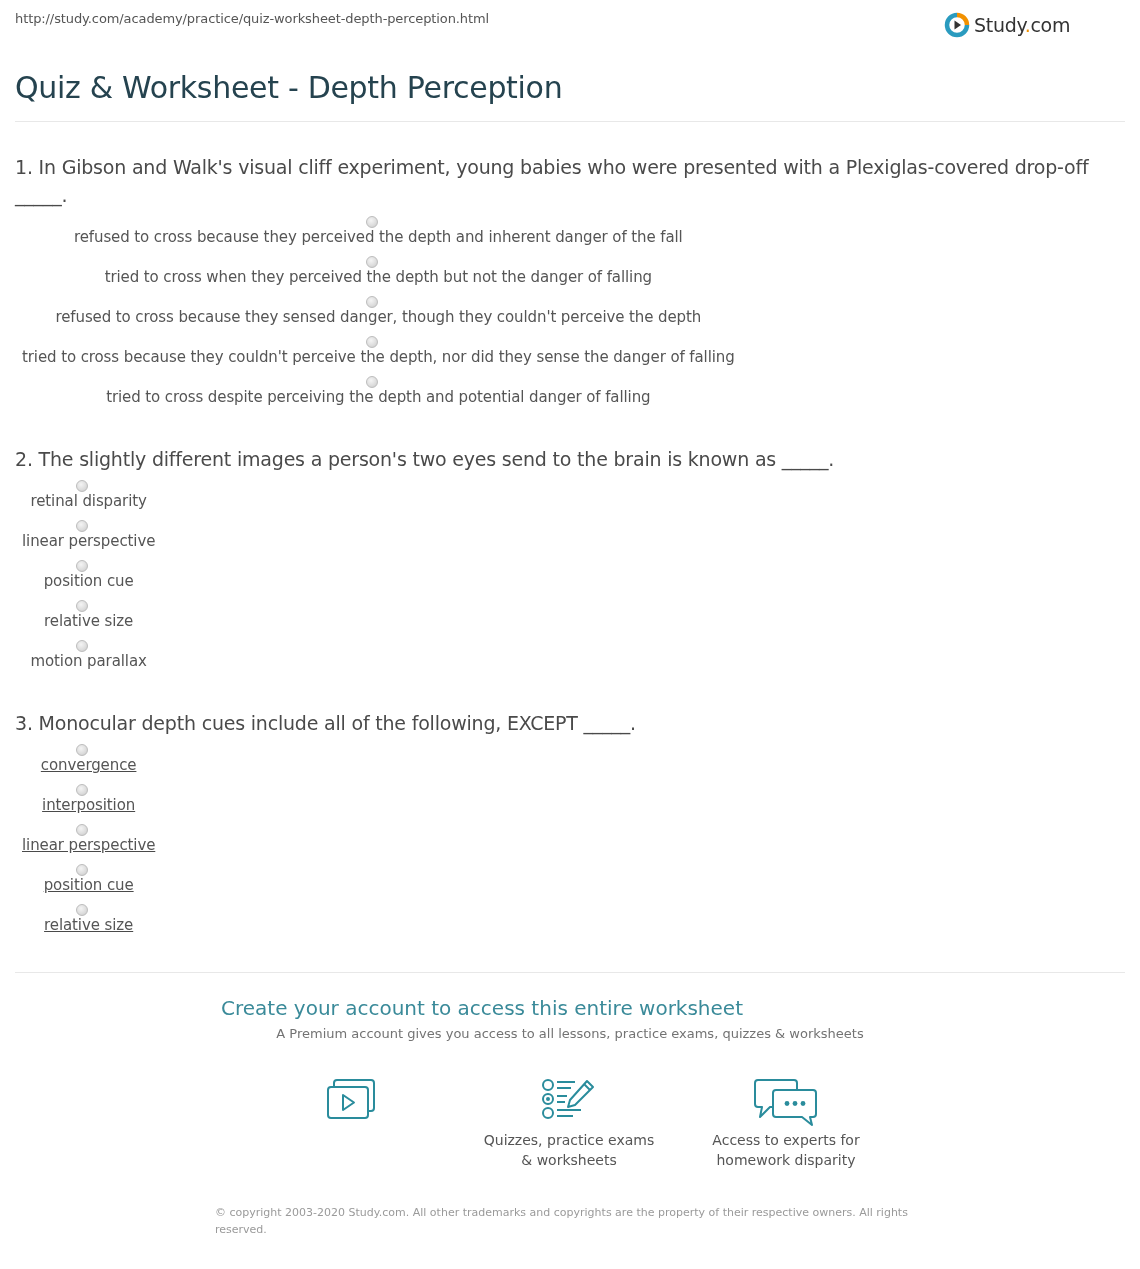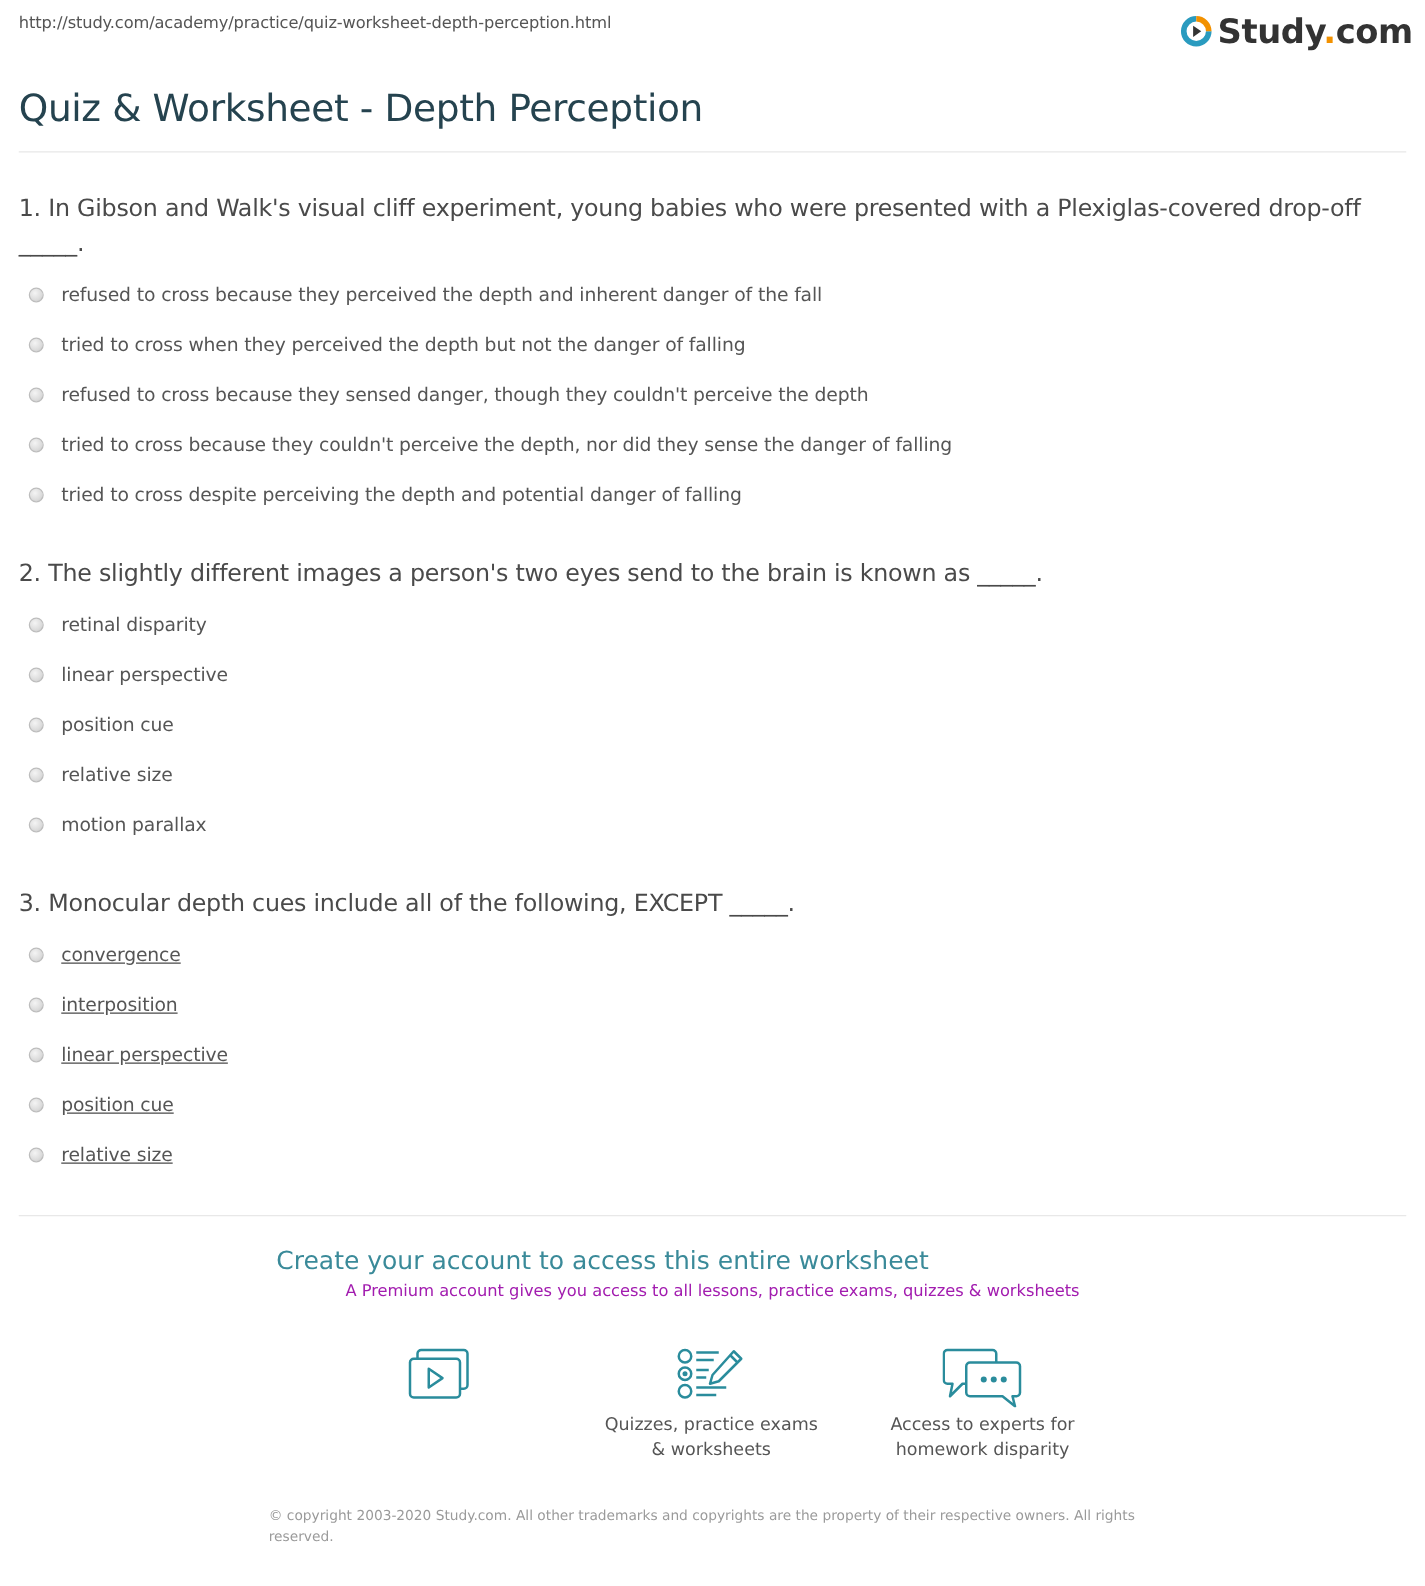--- a/index.html
+++ b/index.html
@@ -9,51 +9,51 @@
     color: #4a4a4a;
   }
   .url {
     position: absolute; left: 15px; top: 11px;
     font-size: 13px; color: #555555; letter-spacing: -0.1px;
   }
   .logo {
     position: absolute; left: 944px; top: 9px; height: 32px;
     display: flex; align-items: center;
   }
-  .logo-text { font-size: 27px; font-weight: bold; color: #333333; letter-spacing: -0.3px; margin-left: 4px; }
+  .logo-text { font-size: 19px; font-weight: normal; color: #333333; letter-spacing: -0.3px; margin-left: 4px; }
   .logo-dot { color: #f29100; }
   .title {
     position: absolute; left: 15px; top: 70px; margin: 0;
     font-size: 30px; font-weight: normal; color: #25434f;
     letter-spacing: -0.3px;
   }
   .rule { position: absolute; left: 15px; right: 15px; height: 1px; background: #e8e8e8; }
   .question {
     position: absolute; left: 15px; width: 1110px; margin: 0;
     font-size: 19px; line-height: 28px; font-weight: normal; color: #4a4a4a;
     letter-spacing: -0.2px;
   }
   .options { position: absolute; left: 22px; margin: 0; padding: 0; list-style: none; }
   .option {
     height: 40px; display: flex; align-items: center;
-    font-size: 15px; color: #555555; letter-spacing: -0.1px;
+    font-size: 15px; color: #555555; letter-spacing: -0.1px; flex-direction: column;
   }
   .radio {
     width: 10px; height: 10px; border-radius: 50%;
     background: radial-gradient(circle at 40% 35%, #f4f4f4 0%, #dcdcdc 60%, #c4c4c4 100%);
     border: 1px solid #bdbdbd; margin-right: 14px; flex: 0 0 auto;
     margin-left: 1px;
   }
   .cta-title {
     position: absolute; left: 0; width: 964px; top: 996px; text-align: center;
     font-size: 20px; color: #3a8a99; font-weight: normal;
   }
   .cta-sub {
     position: absolute; left: 0; width: 1140px; top: 1026px; text-align: center;
-    font-size: 13px; color: #a21caf;
+    font-size: 13px; color: #737373;
   }
   .feature {
     position: absolute; top: 1078px; width: 200px; text-align: center;
   }
   .feature svg { display: block; margin: 0 auto; }
   .feature-label {
     margin-top: 10px; font-size: 14px; line-height: 20px; color: #555555;
   }
   .footer {
     position: absolute; left: 215px; width: 710px; top: 1204px; text-align: left;

